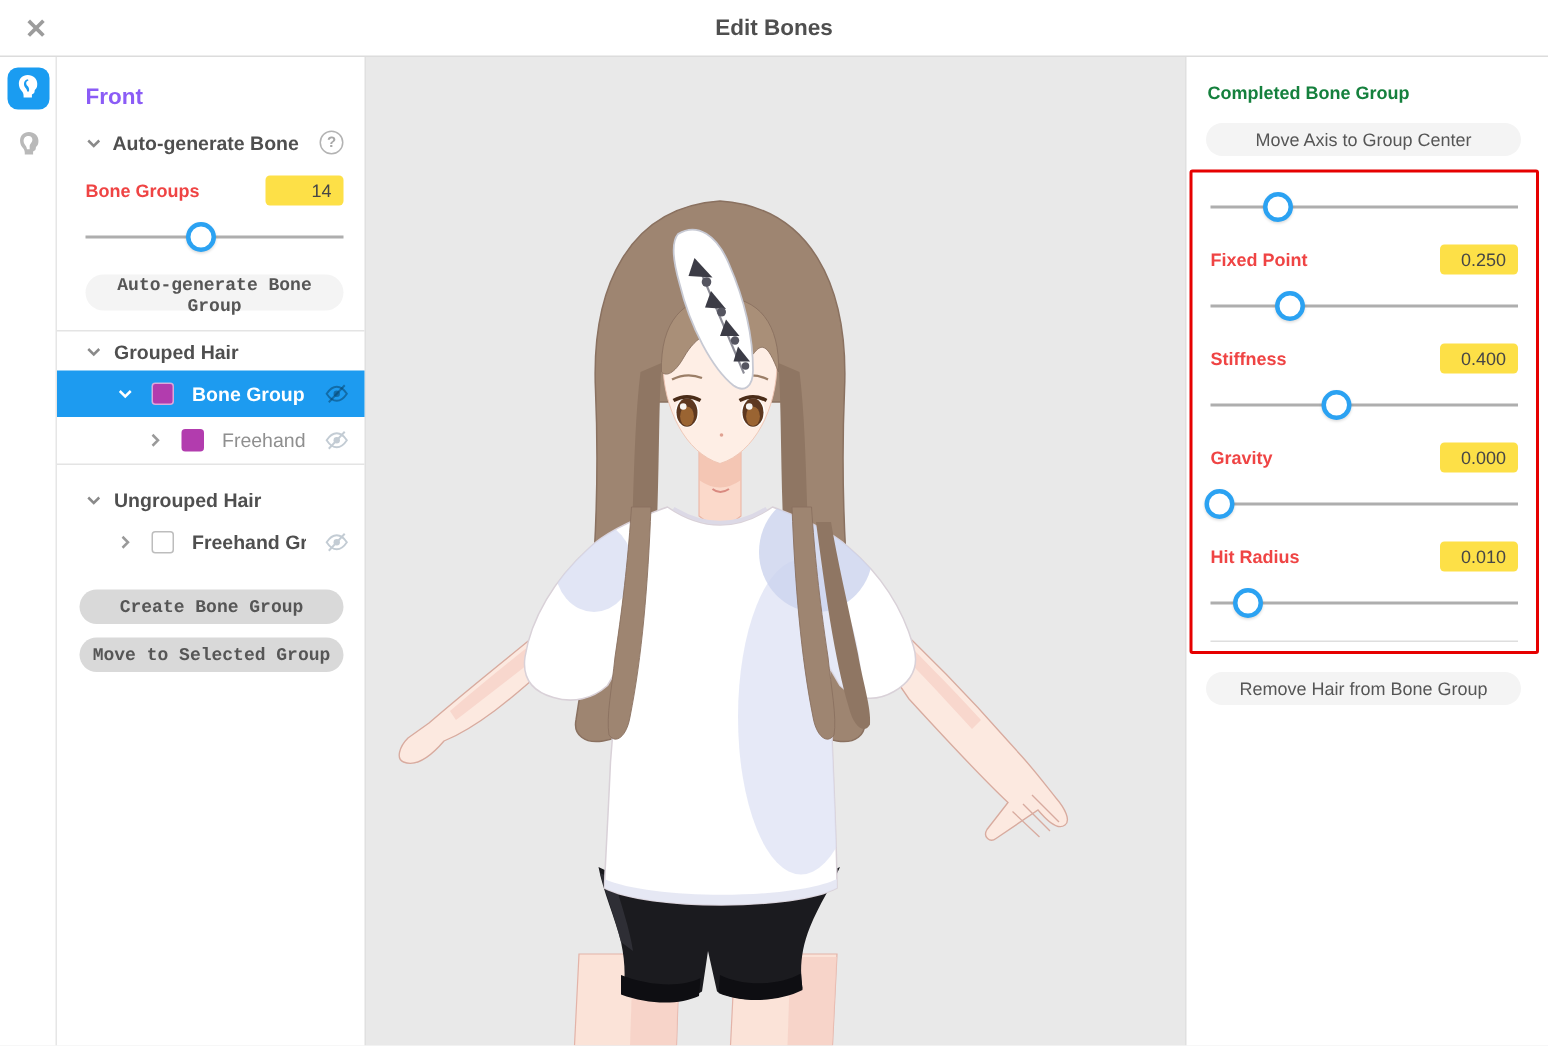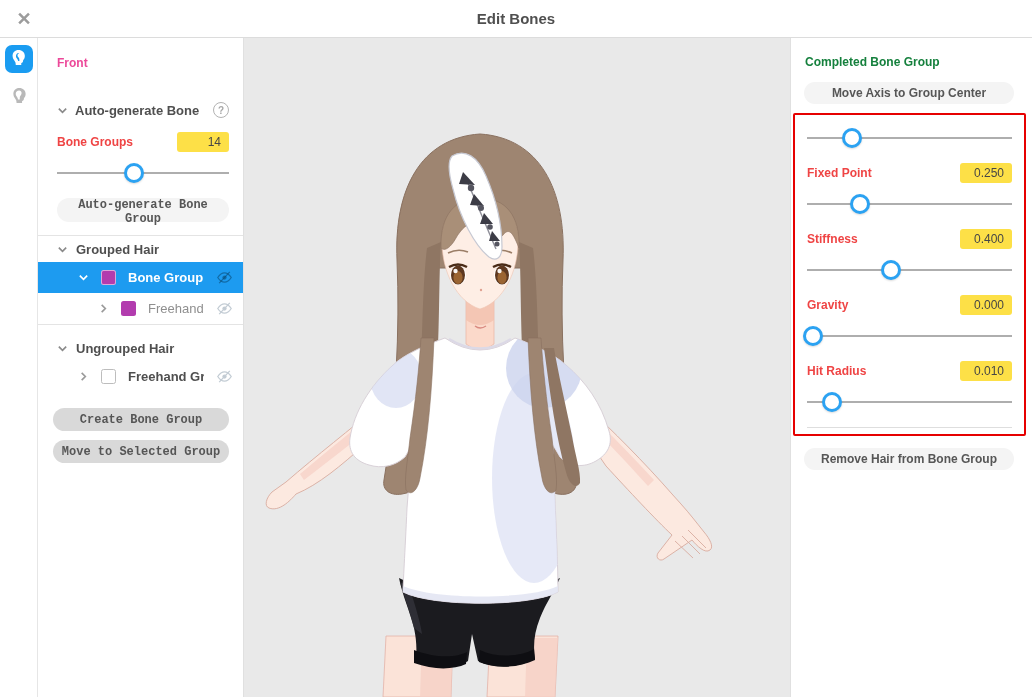--- a/index.html
+++ b/index.html
@@ -21,21 +21,21 @@
   .rail { width:38px; background:#fff; border-right:1px solid #e6e6e6; padding-top:7px;
           display:flex; flex-direction:column; align-items:center; gap:10px; }
   .rail-btn { width:28px; height:28px; border-radius:7px; border:none; background:none; cursor:pointer;
               display:flex; align-items:center; justify-content:center; }
   .rail-btn.active { background:#1a9cf1; }
 
   
   .left-panel { width:206px; background:#fff; border-right:1px solid #e0e0e0; padding-top:10px;
                 display:flex; flex-direction:column; font-size:12px; }
   .lp-pad { padding:0 14px 0 19px; }
-  .view-label { font-size:12px; font-weight:bold; color:#ec4899; margin:8px 0 32px; }
+  .view-label { font-size:15px; font-weight:bold; color:#8b5cf6; margin:8px 0 14px; }
   .section-head { display:flex; align-items:center; gap:7px; margin-bottom:14px; }
   .section-title { font-size:13px; font-weight:bold; color:#4f4f4f; flex:1; }
   .help-btn { width:16px; height:16px; border-radius:50%; border:1.4px solid #b3b3b3; background:none; color:#a8a8a8;
               font-size:10px; font-weight:bold; line-height:13px; text-align:center; cursor:pointer; }
   .field-row { display:flex; align-items:center; justify-content:space-between; margin-bottom:10px; }
   .field-label { font-weight:bold; color:#ef4444; }
   .value-box { background:#fde047; border-radius:3px; min-width:52px; height:20px; padding:0 8px;
                font-size:12px; color:#464646; text-align:right; line-height:20px; cursor:text; }
   .slider-wrap { position:relative; height:22px; margin:4px 0 14px; cursor:pointer; }
   .slider-track { position:absolute; top:10px; left:0; right:0; height:2px; background:#aeaeae; }
@@ -66,21 +66,21 @@
   
   .viewport { flex:1; background:#e9e9e9; position:relative; overflow:hidden; }
   .viewport svg { display:block; width:100%; height:100%; }
 
   
   .right-panel { width:242px; background:#fff; border-left:1px solid #e0e0e0; padding:17px 6px 0 2px;
                  font-size:12px; }
   .rp-inner { padding:0 12px 0 11px; }
   .rp-header { font-weight:bold; color:#15803d; margin-bottom:13px; padding-left:1px; }
   .rp-btn { display:block; width:100%; border:none; border-radius:11px; height:22px; background:#f4f4f4;
-            font-family:inherit; font-size:12px; font-weight:bold; color:#565656; cursor:pointer; }
+            font-family:inherit; font-size:12px; font-weight:normal; color:#565656; cursor:pointer; }
   .red-box { border:2.5px solid #e60000; border-radius:2px; margin:9px 0 0 0; padding:8px 12px 2px 12px; }
   .rbox-divider { height:1px; background:#dedede; margin:2px 0 4px; }
   .remove-btn-wrap { margin-top:12px; }
 </style>
 </head>
 <body>
 
 <div class="app">
 
   <div class="topbar">

